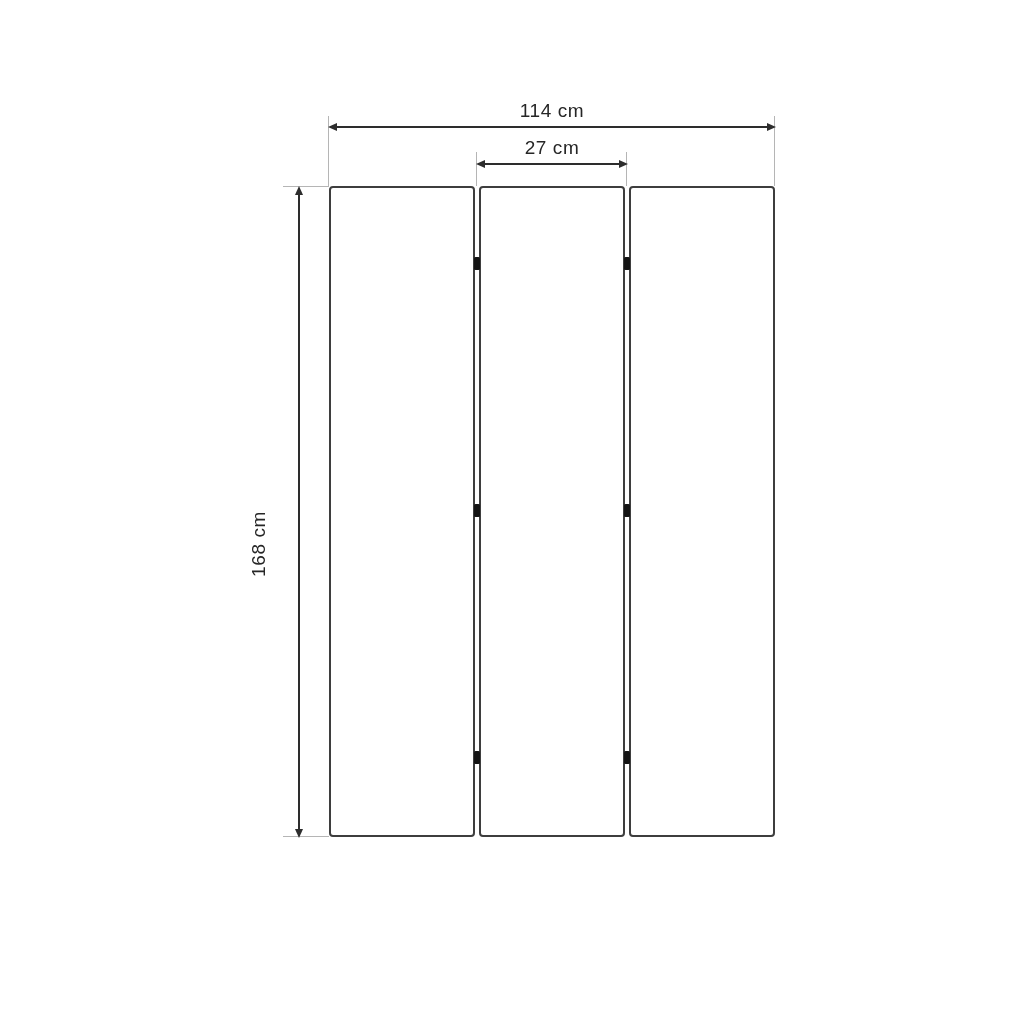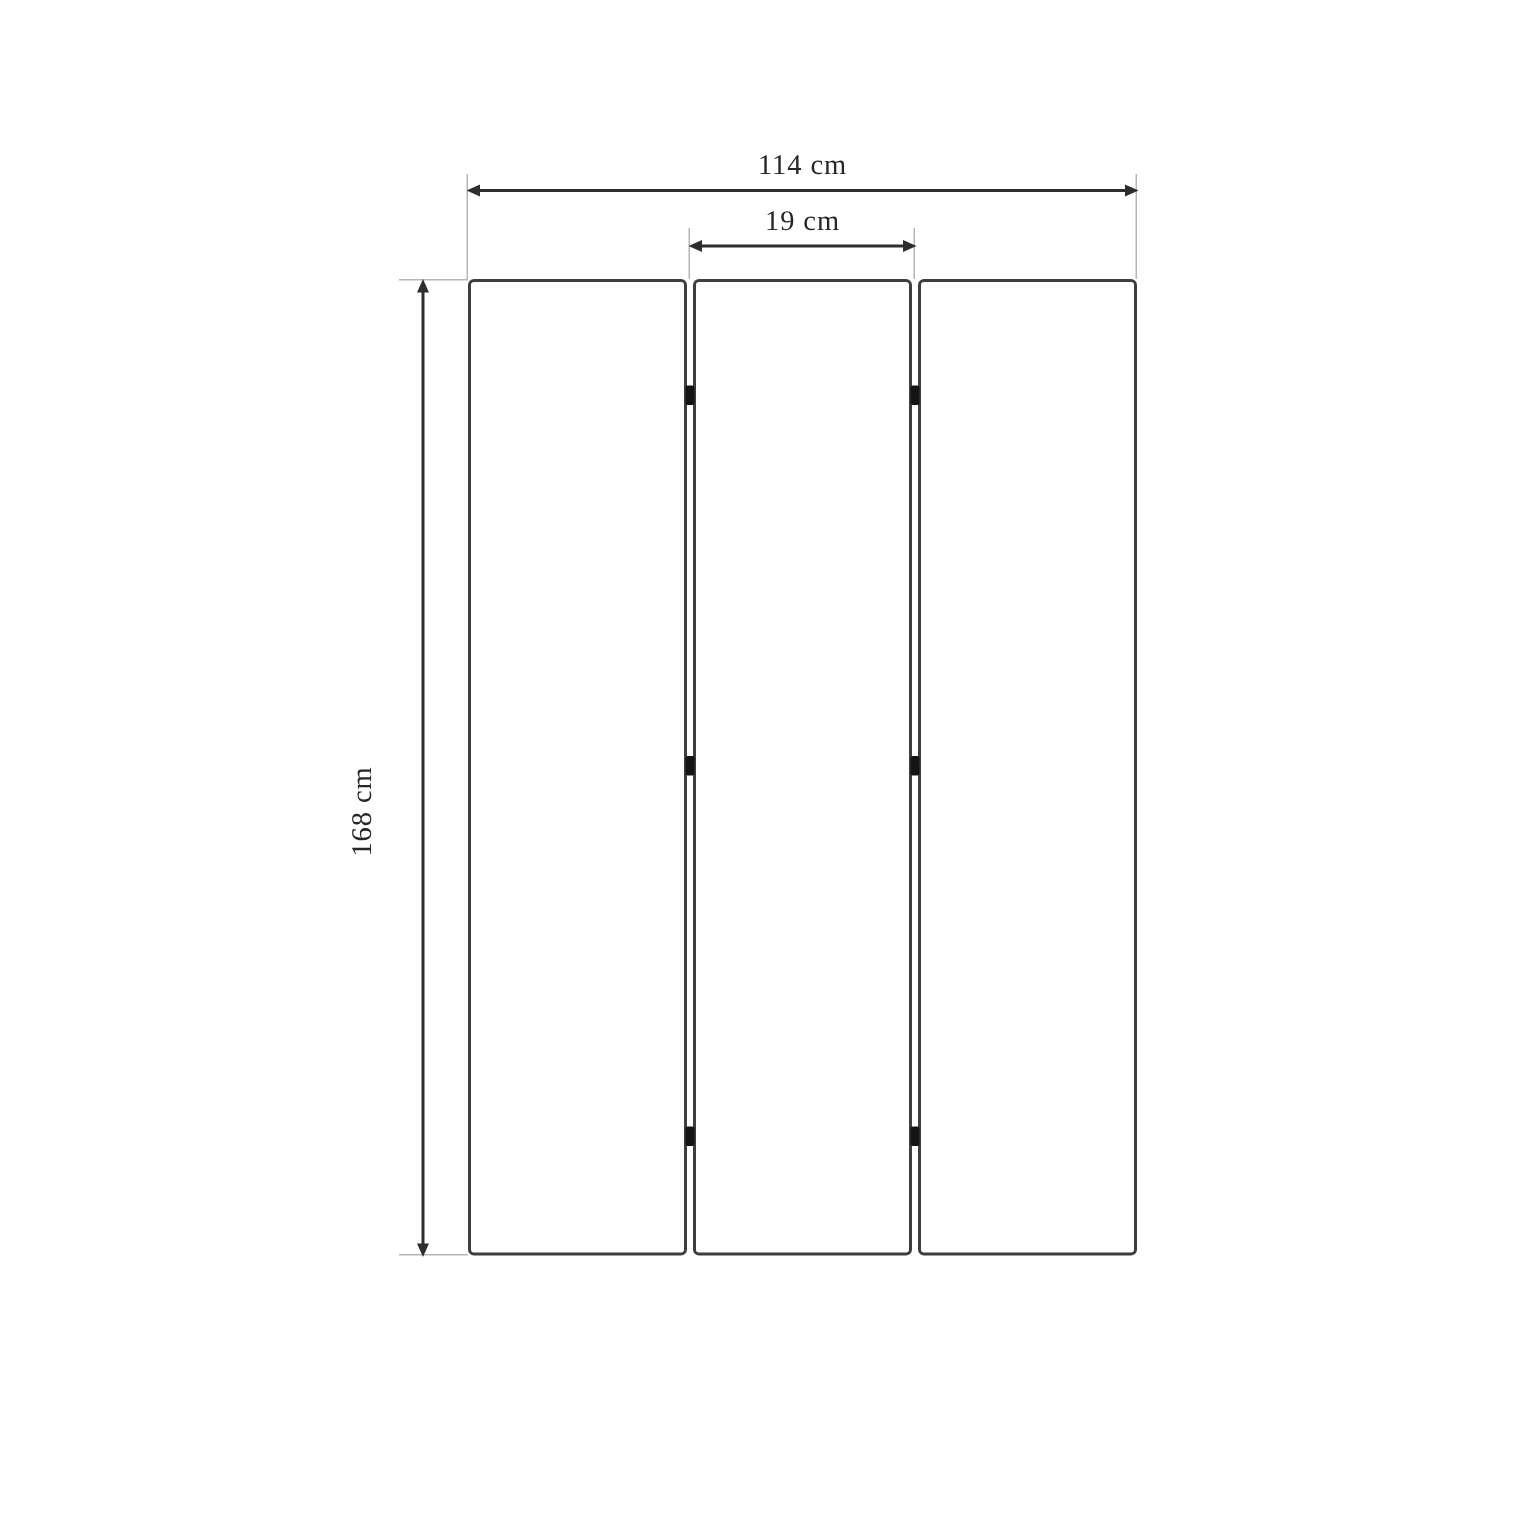--- a/index.html
+++ b/index.html
@@ -6,21 +6,22 @@
     margin: 0;
     padding: 0;
     background: #ffffff;
   }
   .canvas {
     position: relative;
     width: 864px;
     height: 1024px;
     background: #ffffff;
     overflow: hidden;
-    font-family: Liberation Serif, serif;
+    font-family: Liberation Sans, sans-serif;
+    margin-left: 17px;
   }
 
   
   .panel {
     position: absolute;
     top: 186px;
     height: 651px;
     width: 146px;
     box-sizing: border-box;
     border: 2px solid #3e3e3e;
@@ -173,21 +174,21 @@
     <div class="arr right"></div>
   </div>
   <div class="dim-label label-width">114 cm</div>
 
   <div class="ext-v ext-p-left"></div>
   <div class="ext-v ext-p-right"></div>
   <div class="dim-h dim-panel">
     <div class="arr left"></div>
     <div class="arr right"></div>
   </div>
-  <div class="dim-label label-panel">19 cm</div>
+  <div class="dim-label label-panel">27 cm</div>
 
   <div class="ext-h ext-h-top"></div>
   <div class="ext-h ext-h-bottom"></div>
   <div class="dim-v dim-height">
     <div class="arr up"></div>
     <div class="arr down"></div>
   </div>
   <div class="dim-label label-height">
     <span>168 cm</span>
   </div>

